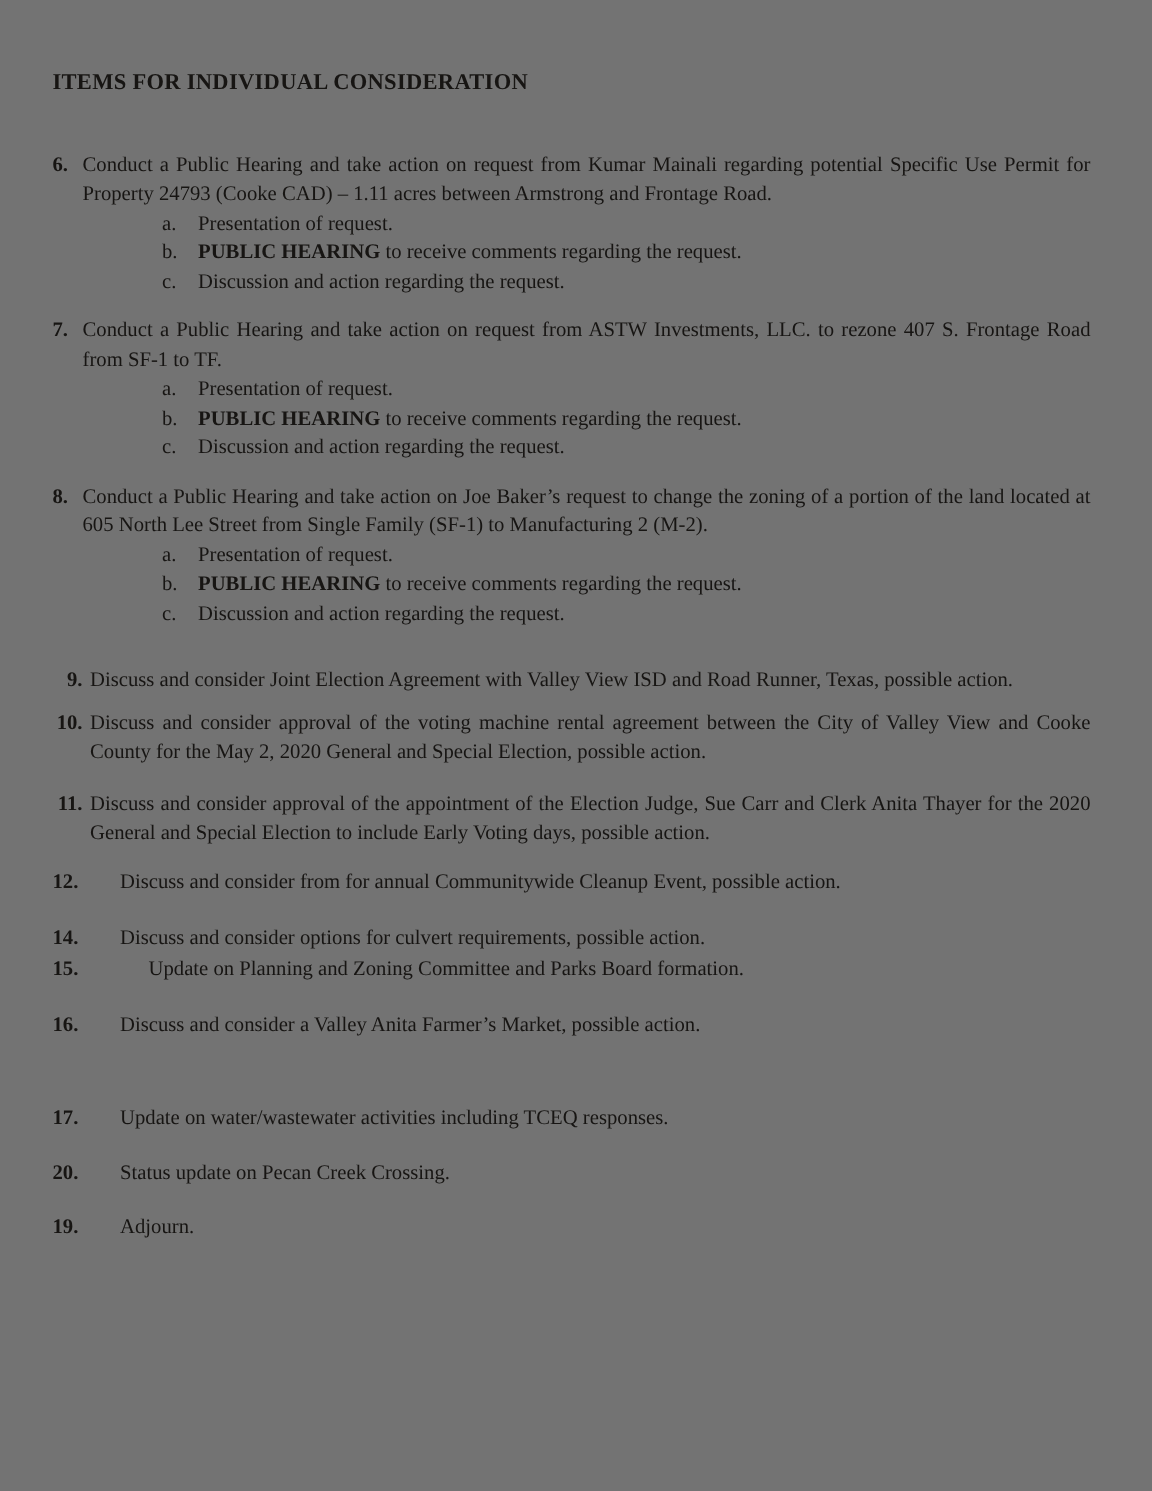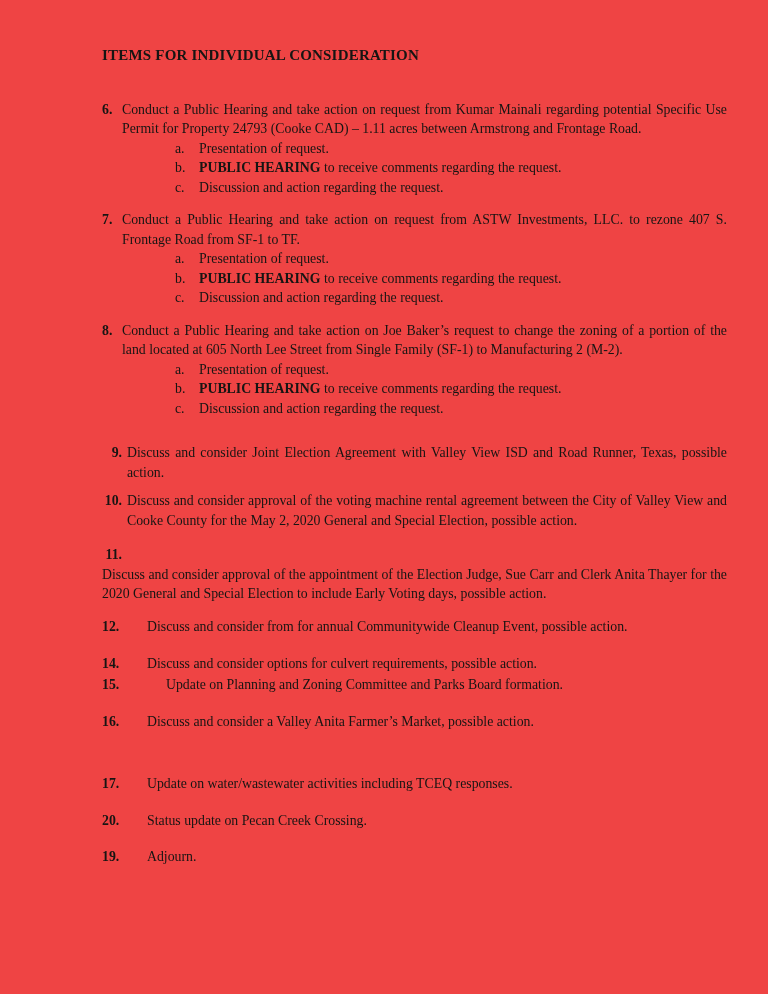--- a/index.html
+++ b/index.html
@@ -1,25 +1,25 @@
 <!DOCTYPE html>
 <html><head>
 <meta charset="utf-8">
 <style>
   html, body { margin: 0; padding: 0; background: #ffffff; }
   .page {
     width: 768px;
     height: 994px;
     box-sizing: border-box;
-    background: #ef4444;
+    background: #737373;
     color: #171513;
     font-family: "Liberation Serif", serif;
     font-size: 13.8px;
     line-height: 19.5px;
-    padding: 46px 41px 0 102px;
+    padding: 46px 41px 0 35px;
     overflow: hidden;
   }
   .heading {
     font-size: 15px;
     font-weight: bold;
     margin: 0;
     letter-spacing: 0.2px;
     line-height: 19.5px;
   }
   .item { display: flex; }
@@ -32,21 +32,21 @@
   .subs { margin-left: 53px; }
   .sub { display: flex; }
   .slabel { flex: none; width: 24px; }
   .sbody { flex: 1; }
   .sbold { font-weight: bold; text-align: right; }
   
   .mt-head  { margin-top: 34px; }
   .mt-13    { margin-top: 13px; }
   .mt-25    { margin-top: 25px; }
   .mt-9     { margin-top: 9px;  }
-  .mt-15    { margin-top: 15px; flex-direction: column; }
+  .mt-15    { margin-top: 15px; }
   .mt-31    { margin-top: 13px; }
   .mt-17    { margin-top: 17.5px; }
   .mt-18    { margin-top: 2px; gap: 19px; }
   .mt-26    { margin-top: 42px; }
   .mt-16    { margin-top: 16.5px; }
 </style>
 </head>
 <body>
 
 <div class="page">

